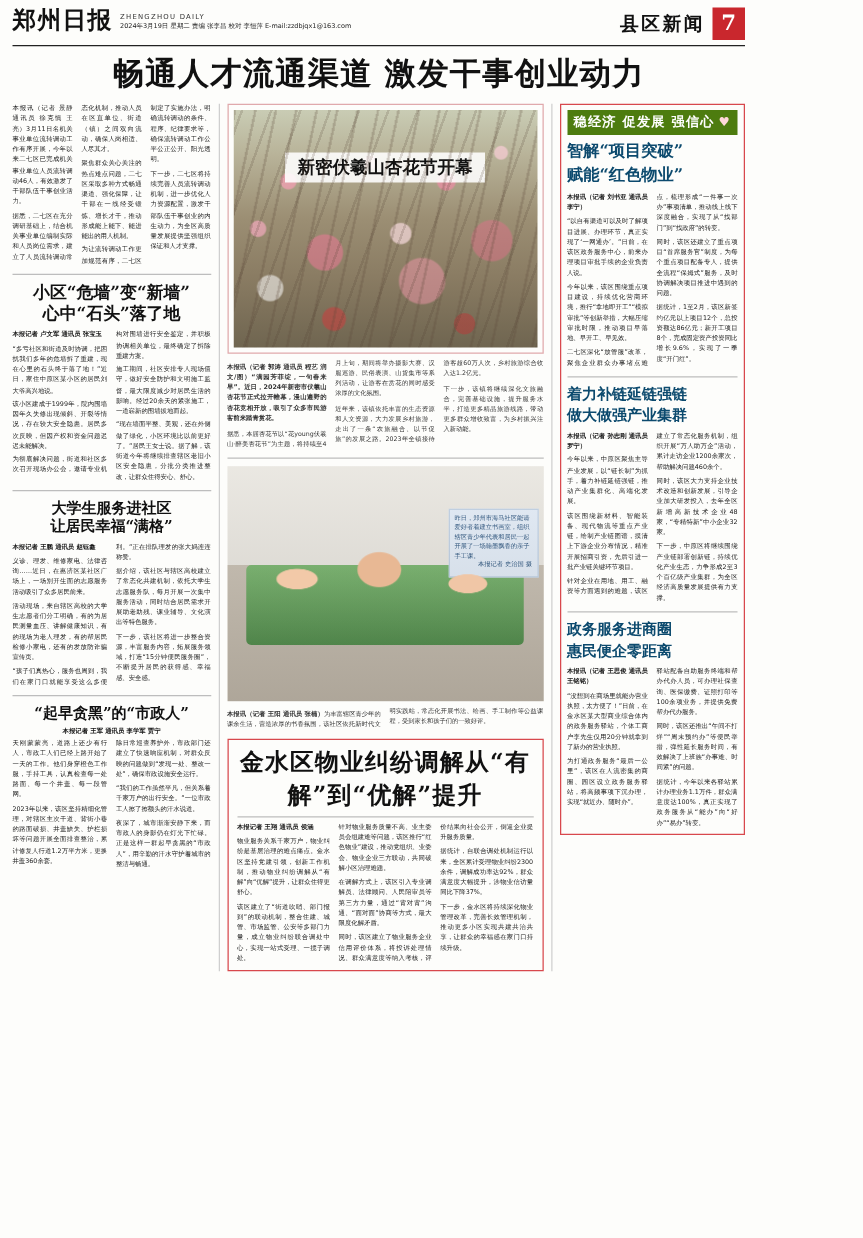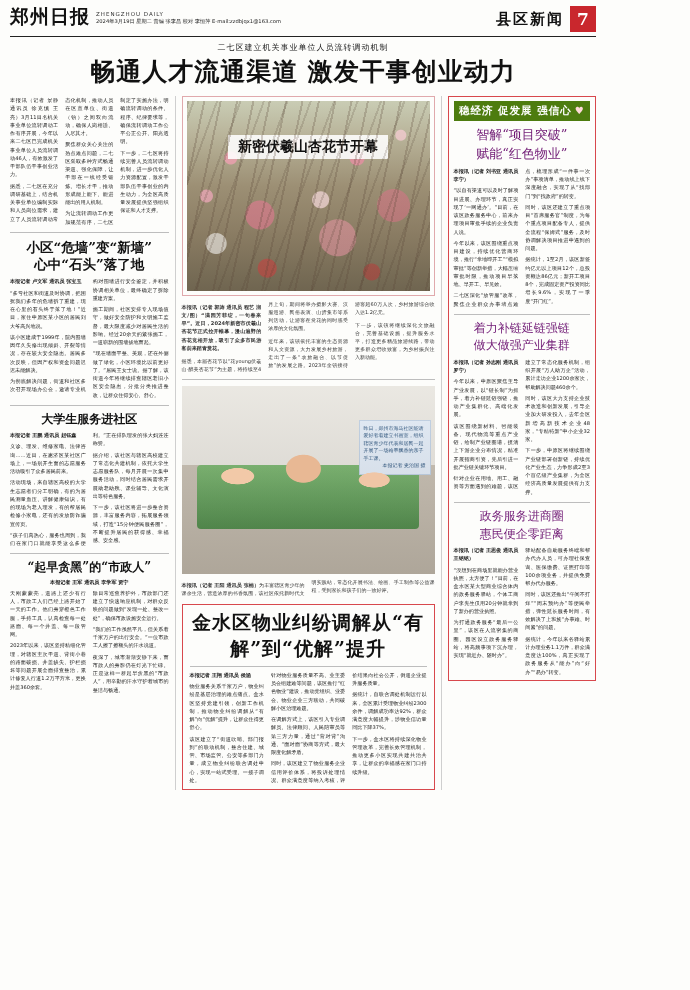--- a/index.html
+++ b/index.html
@@ -43,21 +43,21 @@
   .sub-h{font-family:"DejaVu Serif","Liberation Serif",serif;font-weight:bold;text-align:center;line-height:1.28;}
   .sub-h.s1{font-size:13.5px;}
   .sub-h.s2{font-size:12px;}
   .hr-thin{border-top:1px solid #bdbdbd;margin:6px 0;}
 
   
   .redbox{border:1px solid #d8484d;padding:4px 5px;}
   .red-banner{background:#4d7c0f;color:#fff;text-align:center;font-weight:bold;font-size:10.5px;
     letter-spacing:1px;padding:3px 0;position:relative;font-family:"DejaVu Serif","Liberation Serif",serif;}
   .red-banner .heart{color:#ffd9da;font-size:10px;margin-left:3px;}
-  .red-h{color:#701a75;font-family:"DejaVu Serif","Liberation Serif",serif;font-weight:normal;font-size:13px;text-align:center;line-height:1.3;margin:5px 0 4px 0;}
+  .red-h{color:#0c4a6e;font-family:"DejaVu Serif","Liberation Serif",serif;font-weight:bold;font-size:13px;text-align:left;line-height:1.3;margin:5px 0 4px 0;}
   .red-h.small{font-size:12px;}
 
   
   .photo{position:relative;overflow:hidden;}
   .ph-caption{position:absolute;left:50%;transform:translateX(-50%);background:rgba(255,255,255,.88);
     color:#111;font-family:"DejaVu Serif","Liberation Serif",serif;font-weight:bold;font-size:14px;padding:3px 10px;white-space:nowrap;}
 
   
   .blossom{height:190px;background:
      radial-gradient(circle at 12% 75%, rgba(255,255,255,.55) 0 10px, transparent 11px),
@@ -116,21 +116,20 @@
         <div>2024年3月19日 星期二 责编 张李昌 校对 李恒萍 E-mail:zzdbjqx1@163.com</div>
       </div>
     </div>
     <div class="mh-right">
       <div class="section-title">县区新闻</div>
       <div class="page-num">7</div>
     </div>
   </div>
 
   <div class="head-wrap">
-    <div class="kicker">二七区建立机关事业单位人员流转调动机制</div>
     <div class="headline">畅通人才流通渠道 激发干事创业动力</div>
   </div>
 
   <div class="cols">
 
     <div class="col-left">
 
       <div class="threecol">
         <p class="p"><span>本报讯（记者 景静 通讯员 徐克慎 王亮）3月11日名机关事业单位流转调动工作有序开展，今年以来二七区已完成机关事业单位人员流转调动46人，有效激发了干部队伍干事创业活力。</span></p>
         <p class="p"><span>据悉，二七区在充分调研基础上，结合机关事业单位编制实际和人员岗位需求，建立了人员流转调动常态化机制，推动人员在区直单位、街道（镇）之间双向流动，确保人岗相适、人尽其才。</span></p>
@@ -149,20 +148,21 @@
         <p class="p"><span>“多亏社区和街道及时协调，把困扰我们多年的危墙拆了重建，现在心里的石头终于落了地！”近日，家住中原区某小区的居民刘大爷高兴地说。</span></p>
         <p class="p"><span>该小区建成于1999年，院内围墙因年久失修出现倾斜、开裂等情况，存在较大安全隐患。居民多次反映，但因产权和资金问题迟迟未能解决。</span></p>
         <p class="p"><span>为彻底解决问题，街道和社区多次召开现场办公会，邀请专业机构对围墙进行安全鉴定，并积极协调相关单位，最终确定了拆除重建方案。</span></p>
         <p class="p"><span>施工期间，社区安排专人现场值守，做好安全防护和文明施工监督，最大限度减少对居民生活的影响。经过20余天的紧张施工，一道崭新的围墙拔地而起。</span></p>
         <p class="p"><span>“现在墙面平整、美观，还在外侧做了绿化，小区环境比以前更好了。”居民王女士说。据了解，该街道今年将继续排查辖区老旧小区安全隐患，分批分类推进整改，让群众住得安心、舒心。</span></p>
       </div>
 
       <div class="hr-thin"></div>
 
       <div class="sub-h s2">大学生服务进社区</div>
+      <div class="sub-h s2">让居民幸福“满格”</div>
       <div style="height:4px"></div>
       <div class="twocol">
         <p class="p"><span class="byline">本报记者 王鹏 通讯员 赵钰鑫</span></p>
         <p class="p"><span>义诊、理发、维修家电、法律咨询……近日，在惠济区某社区广场上，一场别开生面的志愿服务活动吸引了众多居民前来。</span></p>
         <p class="p"><span>活动现场，来自辖区高校的大学生志愿者们分工明确，有的为居民测量血压、讲解健康知识，有的现场为老人理发，有的帮居民检修小家电，还有的发放防诈骗宣传页。</span></p>
         <p class="p"><span>“孩子们真热心，服务也周到，我们在家门口就能享受这么多便利。”正在排队理发的张大妈连连称赞。</span></p>
         <p class="p"><span>据介绍，该社区与辖区高校建立了常态化共建机制，依托大学生志愿服务队，每月开展一次集中服务活动，同时结合居民需求开展助老助残、课业辅导、文化演出等特色服务。</span></p>
         <p class="p"><span>下一步，该社区将进一步整合资源，丰富服务内容，拓展服务领域，打造“15分钟便民服务圈”，不断提升居民的获得感、幸福感、安全感。</span></p>
       </div>
 

